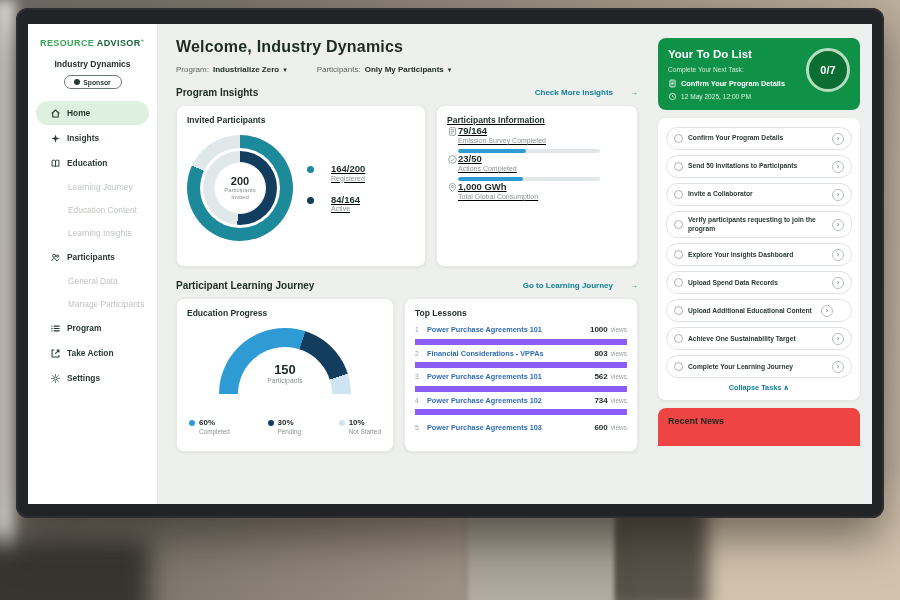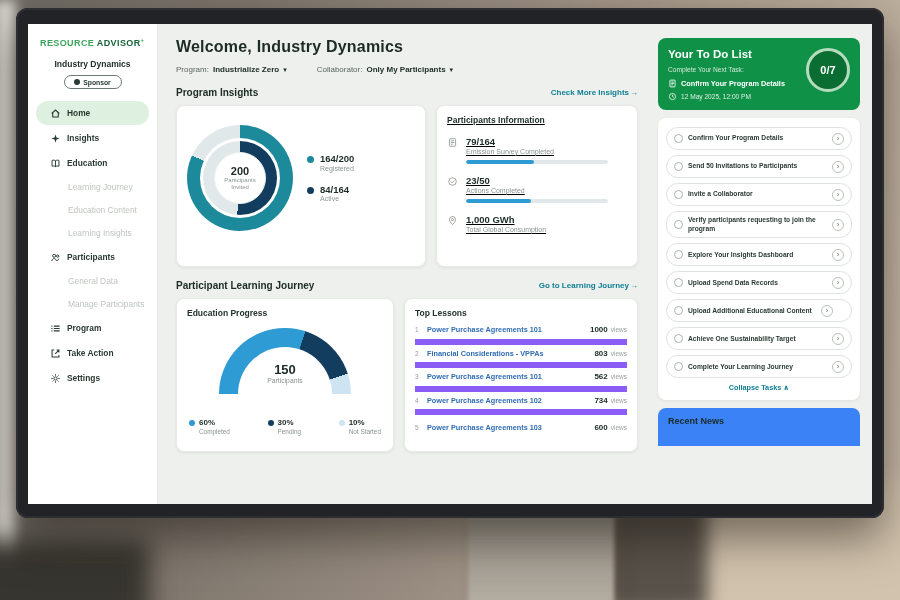--- a/index.html
+++ b/index.html
@@ -37,44 +37,44 @@
   
   .main { position:absolute; left:130px; top:0; bottom:0; width:492px; padding:14px 12px 0 18px; }
   .page-title { font-size:16px; font-weight:700; color:#1c2b24; letter-spacing:.2px; }
   .filters { margin-top:9px; display:flex; gap:30px; align-items:center; }
   .filter { display:flex; align-items:center; gap:4px; font-size:8px; cursor:pointer; }
   .filter-label { color:#5b655f; }
   .filter-value { font-weight:700; color:#22302a; }
   .chev { font-size:7px; color:#22302a; }
   .section-row { margin-top:13px; display:flex; justify-content:space-between; align-items:center; }
   .section-row h2 { font-size:10px; font-weight:700; color:#1c2b24; }
-  .tlink { font-size:8px; font-weight:700; color:#0f7f95; cursor:pointer; display:flex; gap:1px; align-items:flex-end; }
+  .tlink { font-size:8px; font-weight:700; color:#0f7f95; cursor:pointer; display:flex; gap:17px; align-items:flex-end; }
   .cards-row { margin-top:7px; display:flex; gap:10px; }
   .card { background:#fff; border:1px solid #e8eae7; border-radius:8px; padding:9px 10px;
     box-shadow:0 1px 3px rgba(40,60,50,.08); }
   .card-title { font-size:8.5px; font-weight:700; color:#23322c; }
 
   .card-invited { width:250px; height:162px; }
   .donut-wrap { display:flex; align-items:center; gap:14px; margin-top:10px; }
   .donut { position:relative; width:106px; height:106px; }
   .ring-outer { position:absolute; inset:0; border-radius:50%; background:#e1e8ea; }
   .ring-outer-hole { position:absolute; inset:13px; border-radius:50%; background:#fff; }
   .ring-inner { position:absolute; inset:16px; border-radius:50%; background:#e1e8ea; }
   .ring-inner-hole { position:absolute; inset:27px; border-radius:50%; background:#fff; border:1px solid #eef1f0; }
   .donut-center { position:absolute; inset:27px; display:flex; flex-direction:column; align-items:center; justify-content:center; text-align:center; }
   .donut-val { font-size:11px; font-weight:700; color:#1c2b24; }
   .donut-lbl { font-size:6px; color:#8b948f; line-height:1.2; width:44px; }
   .legend-col { display:flex; flex-direction:column; gap:13px; }
-  .legend-item { display:flex; align-items:flex-start; gap:6px; }
+  .legend-item { display:flex; align-items:flex-start; gap:17px;text-decoration:underline; }
   .dot { width:7px; height:7px; border-radius:50%; margin-top:2px; background:#888; }
   .legend-val { font-size:9.5px; font-weight:700; color:#1c2b24; line-height:1.1; }
   .legend-lbl { font-size:7px; color:#8b948f; }
 
   .card-info { flex:1; height:162px;text-decoration:underline; }
-  .stat { display:flex; gap:8px; margin-top:11px; }
+  .stat { display:flex; gap:0; }
   .stat svg { flex:0 0 auto; margin-top:1px; color:#9aa39c; }
   .stat-val { font-size:9.5px; font-weight:700; color:#1c2b24; }
   .stat-lbl { font-size:7px; color:#8b948f; margin-top:1px; }
   .bar { margin-top:5px; width:142px; height:4px; border-radius:2px; background:#e2e7e9; overflow:hidden; }
   .bar-fill { height:100%; border-radius:2px; background:#2e9bd5; }
 
   .card-education { width:218px; height:154px; }
   .gauge-wrap { position:relative; width:132px; height:82px; margin:10px auto 0; }
   .gauge { position:absolute; left:0; top:0; width:132px; height:66px; overflow:hidden; }
   .gauge-arc { position:absolute; left:0; top:0; width:132px; height:132px; border-radius:50%; }
@@ -106,21 +106,21 @@
   .todo-next { margin-top:6px; display:flex; align-items:center; gap:4px; font-size:7.3px; font-weight:700; }
   .todo-time { margin-top:4px; display:flex; align-items:center; gap:4px; font-size:6.6px; color:#dff0e2; }
   .tasks-card { margin-top:8px; background:#fff; border-radius:8px; padding:9px 8px 5px; box-shadow:0 1px 3px rgba(40,60,50,.08); }
   .task { display:flex; align-items:center; border:1px solid #dfe3df; border-radius:12px; padding:4px 7px;
     margin-bottom:5px; min-height:23px; cursor:pointer; background:#fff; }
   .task-check { flex:0 0 auto; width:9px; height:9px; border:1.2px solid #a9b2ab; border-radius:50%; }
   .task-label { flex:1; margin:0 5px; font-size:6.7px; font-weight:700; color:#2a3a32; line-height:1.3; }
   .task-go { flex:0 0 auto; width:12px; height:12px; border:1px solid #b9c1ba; border-radius:50%; color:#6d776f;
     font-size:8px; line-height:10px; text-align:center; }
   .collapse-link { text-align:center; margin:4px 0 3px; font-size:7.3px; font-weight:700; color:#0f7f95; cursor:pointer; }
-  .recent-news { margin-top:8px; background:#3b82f6; border-radius:8px 8px 0 0; padding:8px 10px 20px;
+  .recent-news { margin-top:8px; background:#ef4444; border-radius:8px 8px 0 0; padding:8px 10px 20px;
     font-size:9px; font-weight:700; color:#1c2b24; }
 </style>
 </head>
 <body>
 
 <div class="scene">
   <div class="bg-strip-left"></div>
   <div class="bg-right-light"></div>
   <div class="bg-band-dark"></div>
   <div class="bg-corner-dark"></div>
@@ -210,36 +210,37 @@
       <main class="main">
         <h1 class="page-title">Welcome, Industry Dynamics</h1>
 
         <div class="filters">
           <div class="filter">
             <span class="filter-label">Program:</span>
             <span class="filter-value">Industrialize Zero</span>
             <span class="chev">▾</span>
           </div>
           <div class="filter">
-            <span class="filter-label">Collaborator:</span>
+            <span class="filter-label">Participants:</span>
             <span class="filter-value">Only My Participants</span>
             <span class="chev">▾</span>
           </div>
         </div>
 
         <div class="section-row">
           <h2>Program Insights</h2>
           <span class="tlink">
             <span>Check More Insights</span>
             <span>→</span>
           </span>
         </div>
 
         <div class="cards-row">
           <div class="card card-invited">
+            <div class="card-title">Invited Participants</div>
             <div class="donut-wrap">
               <div class="donut">
                 <div class="ring-outer" style="background: conic-gradient(rgb(29, 138, 156) 0deg, rgb(29, 138, 156) 82%, rgb(225, 232, 234) 0deg);"></div>
                 <div class="ring-outer-hole"></div>
                 <div class="ring-inner" style="background: conic-gradient(rgb(18, 61, 94) 0deg, rgb(18, 61, 94) 51.2195%, rgb(225, 232, 234) 0deg);"></div>
                 <div class="ring-inner-hole"></div>
                 <div class="donut-center">
                   <div class="donut-val">200</div>
                   <div class="donut-lbl">Participants Invited</div>
                 </div>

